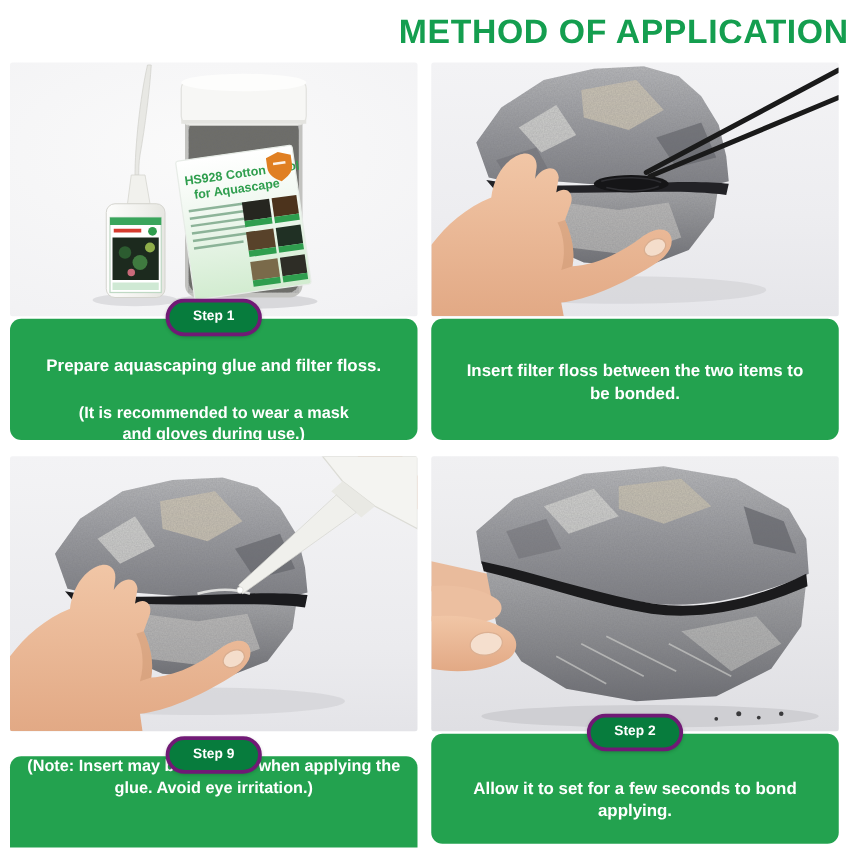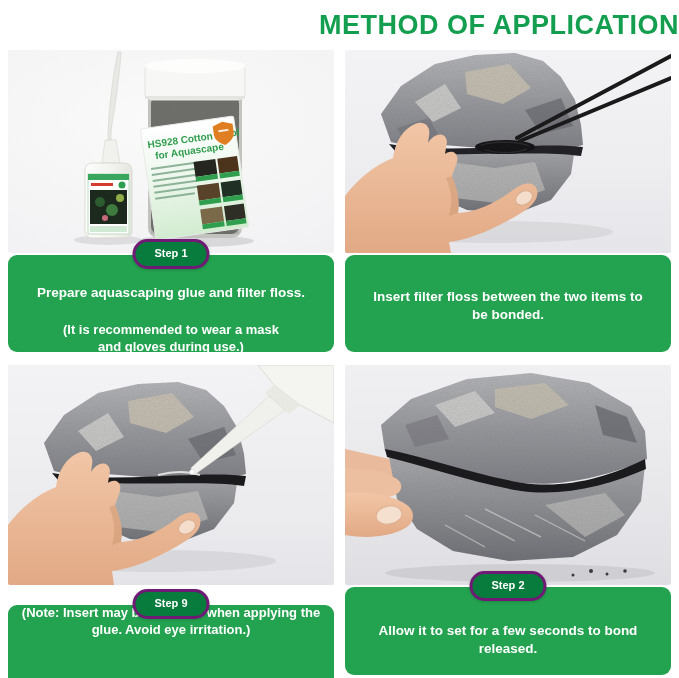--- a/index.html
+++ b/index.html
@@ -273,18 +273,18 @@
           <g>
             <path d="M0 104 C20 102 40 106 52 114 C58 118 58 126 50 130 C34 136 14 136 0 132 Z" fill="#ecbfa0"></path>
             <path d="M0 128 C24 126 48 130 62 140 C70 146 70 156 62 162 C46 172 22 174 0 170 Z" fill="url(#gSkin)"></path>
             <ellipse cx="44" cy="150" rx="13" ry="9" transform="rotate(-10 44 150)" fill="#f5dfce" stroke="#dcb092" stroke-width="1"></ellipse>
           </g>
         </svg>
       </div>
       <div class="panel panel-4">
         <div class="badge">Step 2</div>
         <div class="step-text">Allow it to set for a few seconds to bond
-released.</div>
+applying.</div>
       </div>
     </div>
 
   </div>
 </div>
 
 </body></html>

